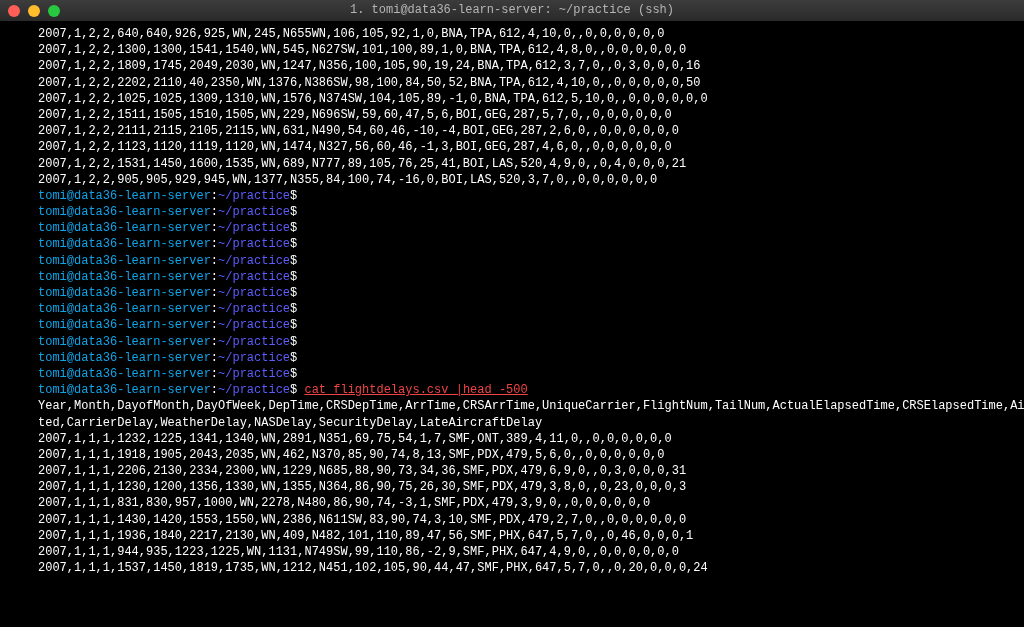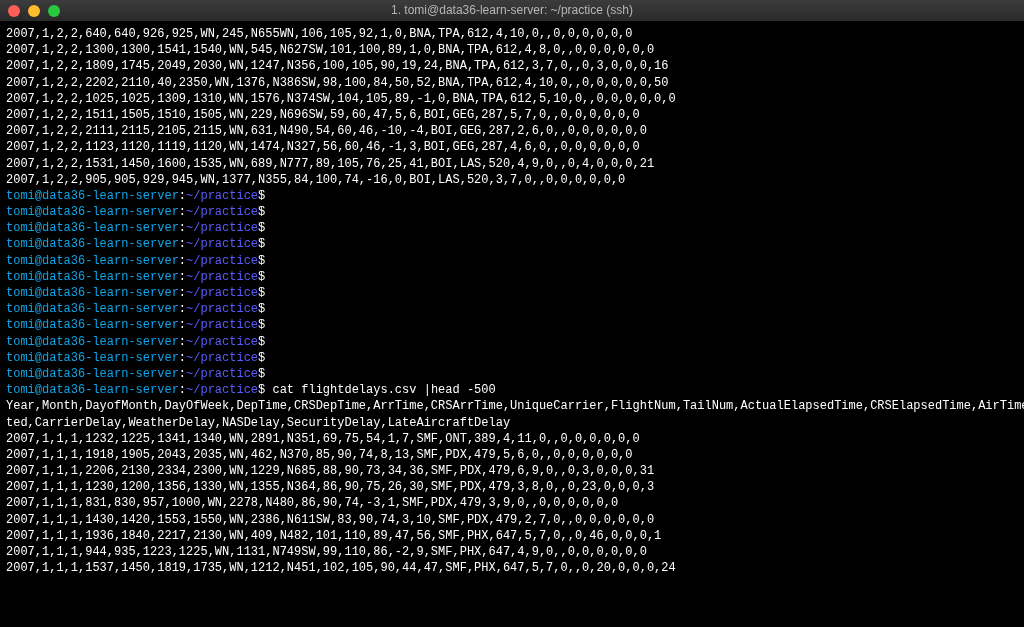--- a/index.html
+++ b/index.html
@@ -35,34 +35,35 @@
     }
     .light.red { background: #ff5f57; }
     .light.yellow { background: #ffbd2e; }
     .light.green { background: #28c940; }
     .title-text {
       position: absolute;
       left: 50%;
       transform: translateX(-50%);
       color: #b5b5b5;
       font-size: 12px;
-      font-family: Liberation Sans, sans-serif;
+      font-family: Liberation Mono, monospace;
     }
     .terminal {
       padding: 4px 6px;
       height: calc(627px - 22px);
       overflow: hidden;
       white-space: pre;
+      margin-left: 32px;
     }
     .data-line { color: #fff; }
     .prompt-user { color: #0ea5e9; }
     .prompt-colon { color: #fff; }
     .prompt-path { color: #5c5cff; text-align: center; }
     .prompt-dollar { color: #fff; }
-    .cmd { color: #ffffff; }
+    .cmd { color: #ef4444; text-decoration: underline; }
     .line { display: block; }
   </style>
 </head>
 <body>
 
 <div class="titlebar">
   <div class="traffic-lights">
     <div class="light red"></div>
     <div class="light yellow"></div>
     <div class="light green"></div>

